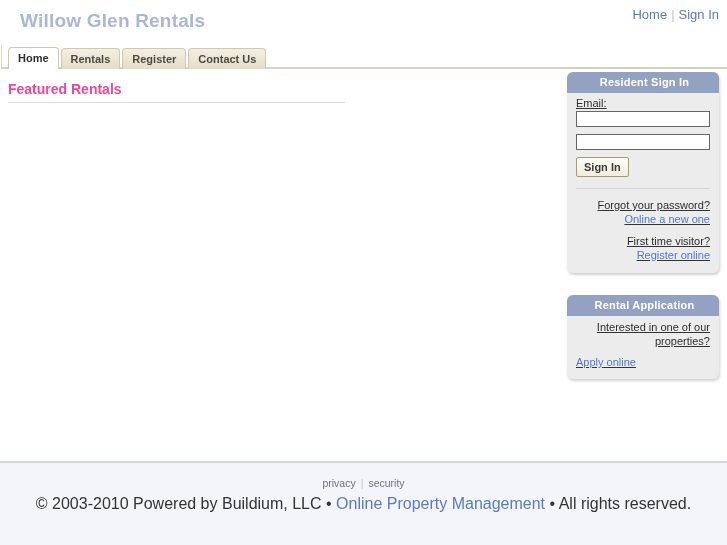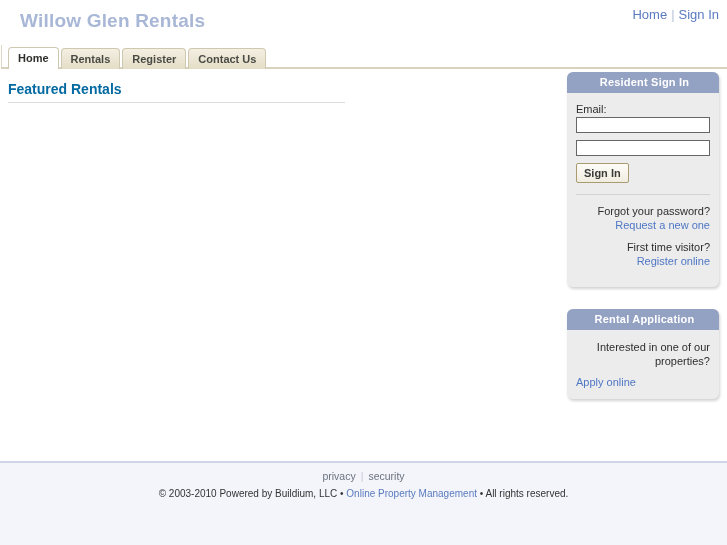--- a/index.html
+++ b/index.html
@@ -100,21 +100,21 @@
   }
   .main-col {
     position: absolute;
     left: 8px;
     top: 12px;
     width: 540px;
   }
   .section-title {
     font-size: 14px;
     font-weight: bold;
-    color: #0369a1;
+    color: #ec4899;
     margin: 0 0 5px 0;
   }
   .hr-light {
     width: 337px;
     height: 1px;
     background: #dcdcdc;
     margin-bottom: 8px;
   }
   .body-text {
     font-size: 11px;
@@ -138,21 +138,22 @@
   .panel-header {
     background: #93a1c3;
     color: #ffffff;
     font-size: 11px;
     font-weight: bold;
     text-align: center;
     padding: 4px 0 5px 3px;
     letter-spacing: 0.2px;
   }
   .panel-body {
-    padding: 10px 9px 11px 9px;
+    padding: 4px 9px 11px 9px;
+    text-decoration: underline;
   }
   .field-label {
     font-size: 11px;
     color: #2e2e2e;
     margin-bottom: 2px;
   }
   .text-input {
     width: 100%;
     box-sizing: border-box;
     height: 16px;
@@ -180,55 +181,55 @@
     margin: 11px 0 9px 0;
   }
   .helper-block {
     margin-bottom: 8px;
     font-size: 11px;
     color: #2e2e2e;
     line-height: 14px;
     text-align: right;
   }
   .helper-block:last-child {
-    margin-bottom: 8px;
+    margin-bottom: 0;
   }
   .panel a {
     color: #4f77c4;
     text-decoration: none;
     font-size: 11px;
   }
 
   
   .footer {
     position: absolute;
     left: 0;
     bottom: 0;
     width: 727px;
     height: 82px;
     background: #f3f5fa;
     border-top: 2px solid #cfd6e8;
     text-align: center;
   }
   .footer-links {
-    padding-top: 7px;
+    padding-top: 14px;
     font-size: 10.5px;
     color: #777777;
   }
   .footer-links a {
     color: #6b7280;
     text-decoration: none;
   }
   .footer-links .sep {
     color: #c3c8d4;
     margin: 0 5px;
   }
   .footer-copy {
     margin-top: 6px;
-    font-size: 10px;
+    font-size: 16px;
     color: #333333;
   }
   .footer-copy a {
     color: #5b7bbf;
     text-decoration: none;
   }
 </style>
 </head>
 <body>
 
@@ -263,21 +264,21 @@
       <div class="panel-body">
         <div class="field-label">Email:</div>
         <input class="text-input" type="text" value="" style="">
         <input class="text-input" type="password" value="" style="">
         <button class="signin-btn">Sign In</button>
 
         <div class="panel-divider"></div>
 
         <div class="helper-block">
           <div>Forgot your password?</div>
-          <a href="#">Request a new one</a>
+          <a href="#">Online a new one</a>
         </div>
 
         <div class="helper-block">
           <div>First time visitor?</div>
           <a href="#">Register online</a>
         </div>
       </div>
     </div>
 
     <div class="panel">

